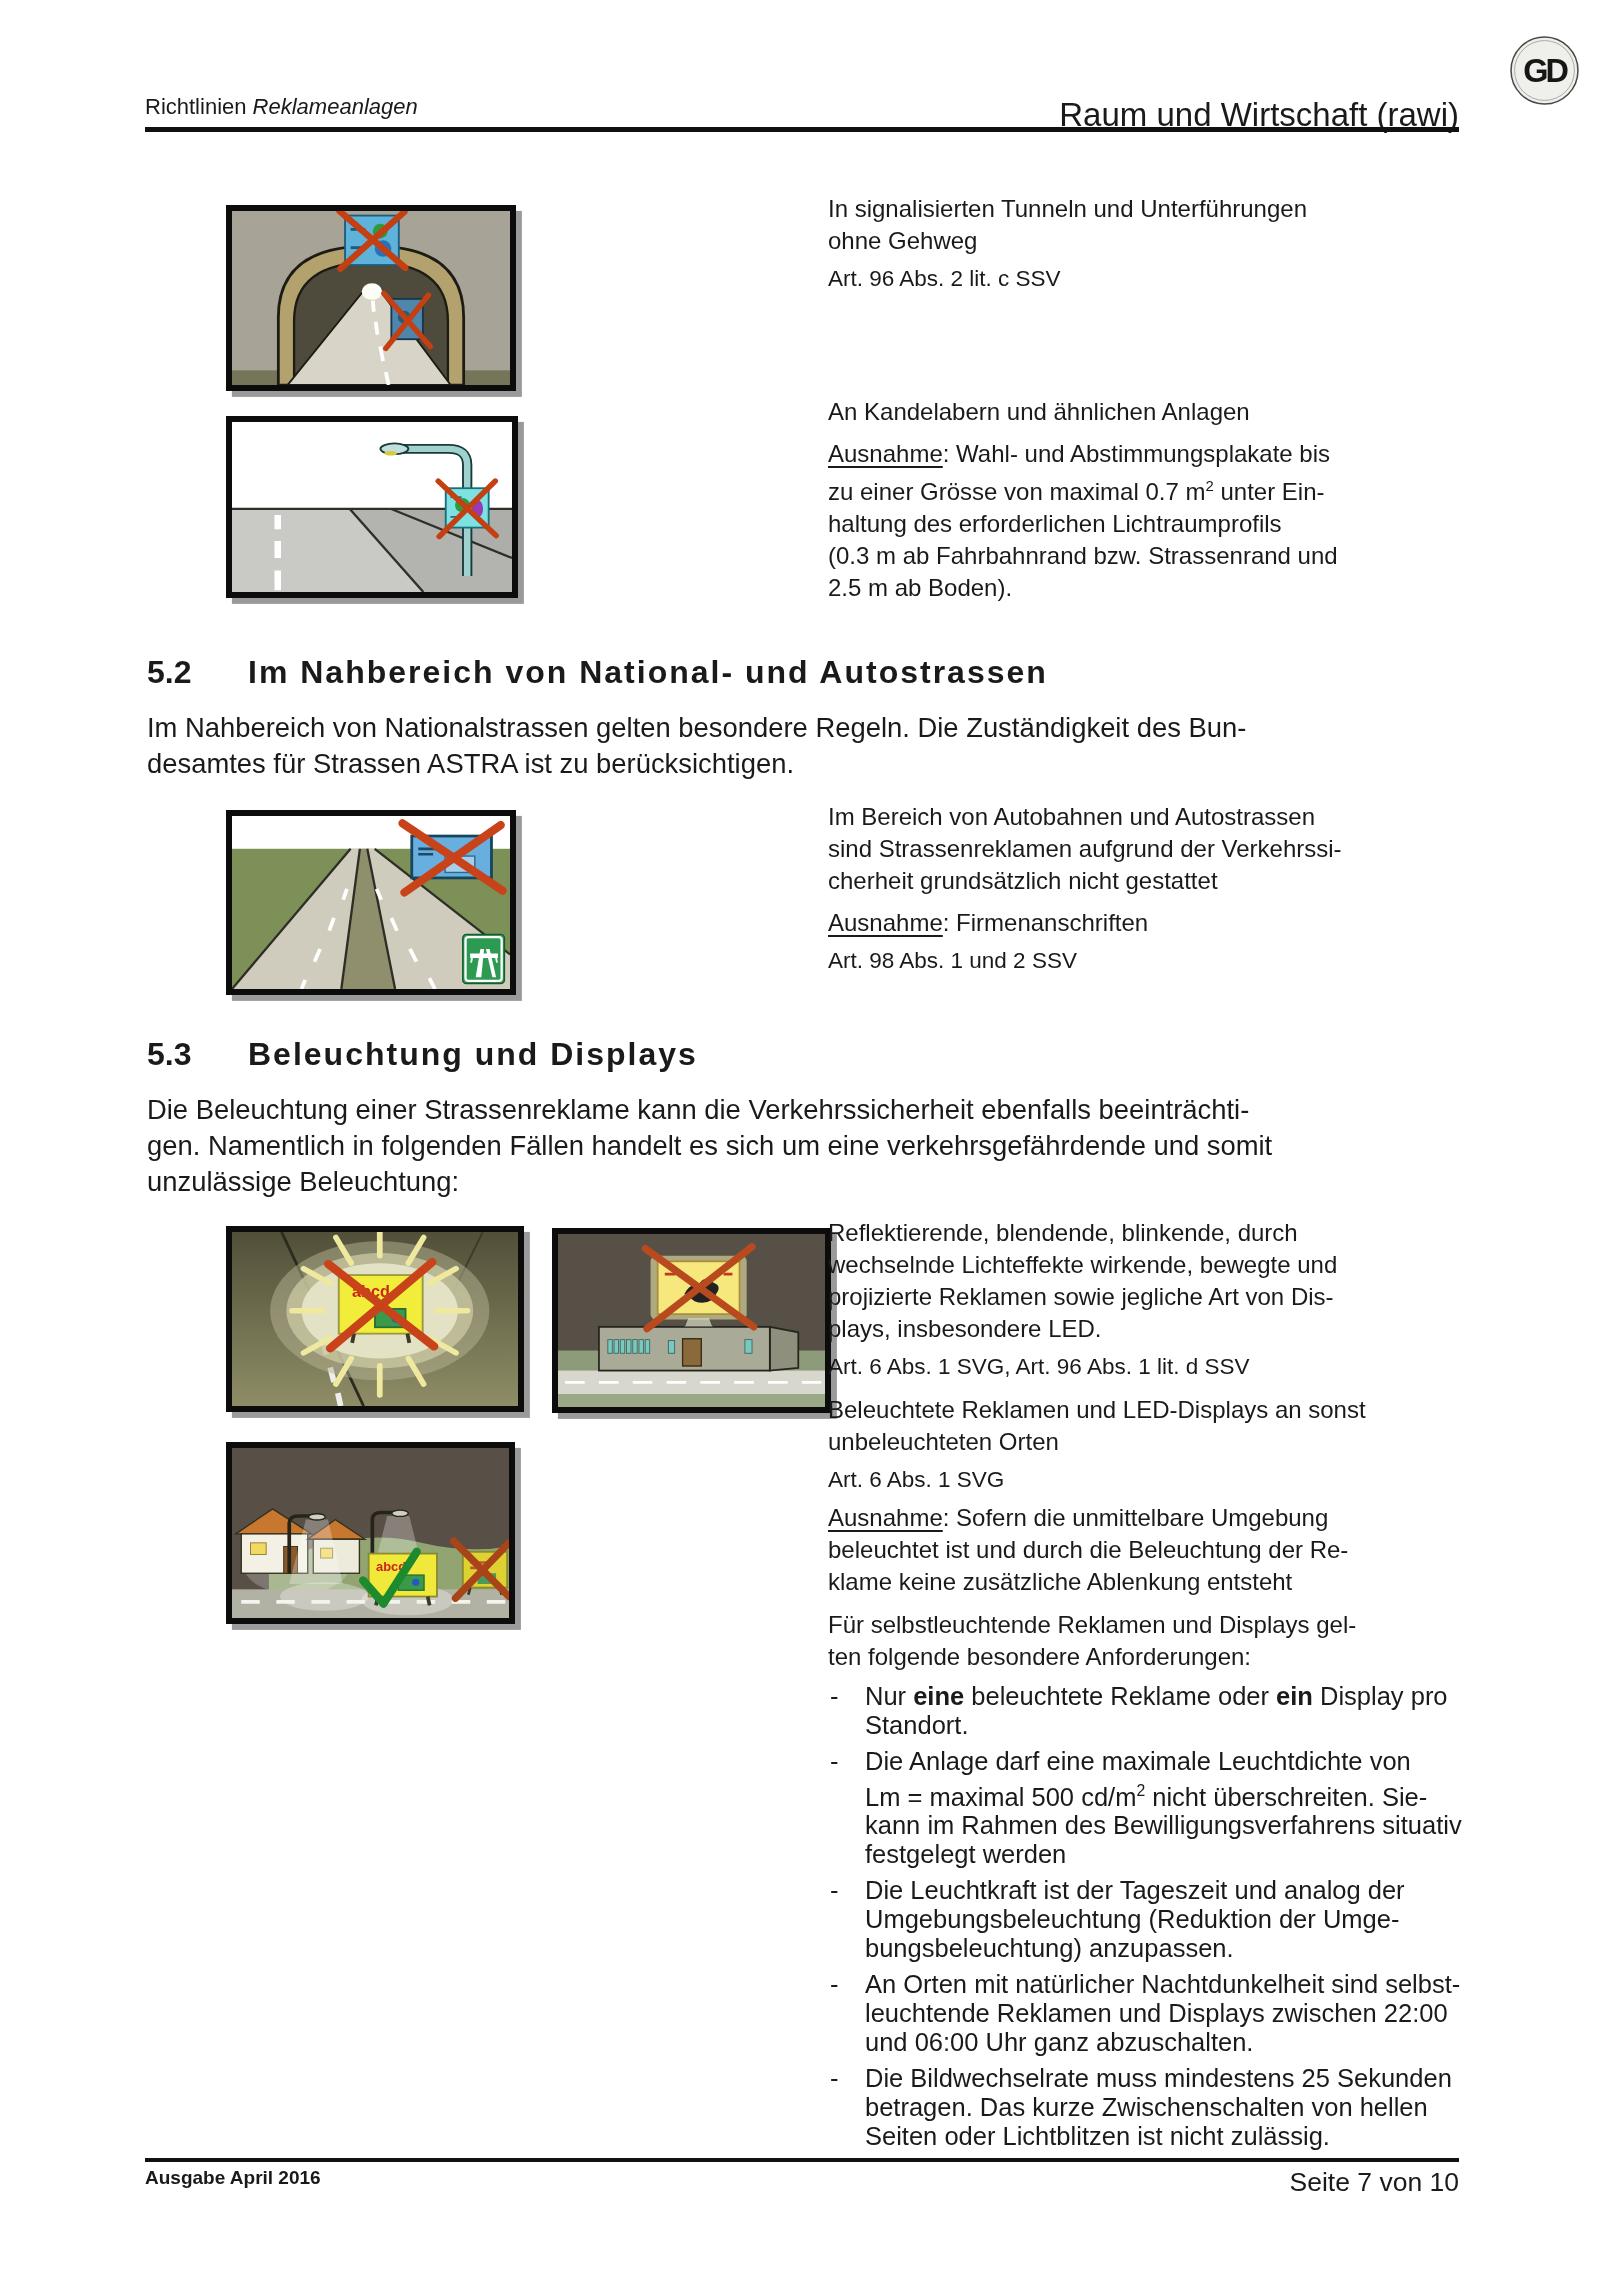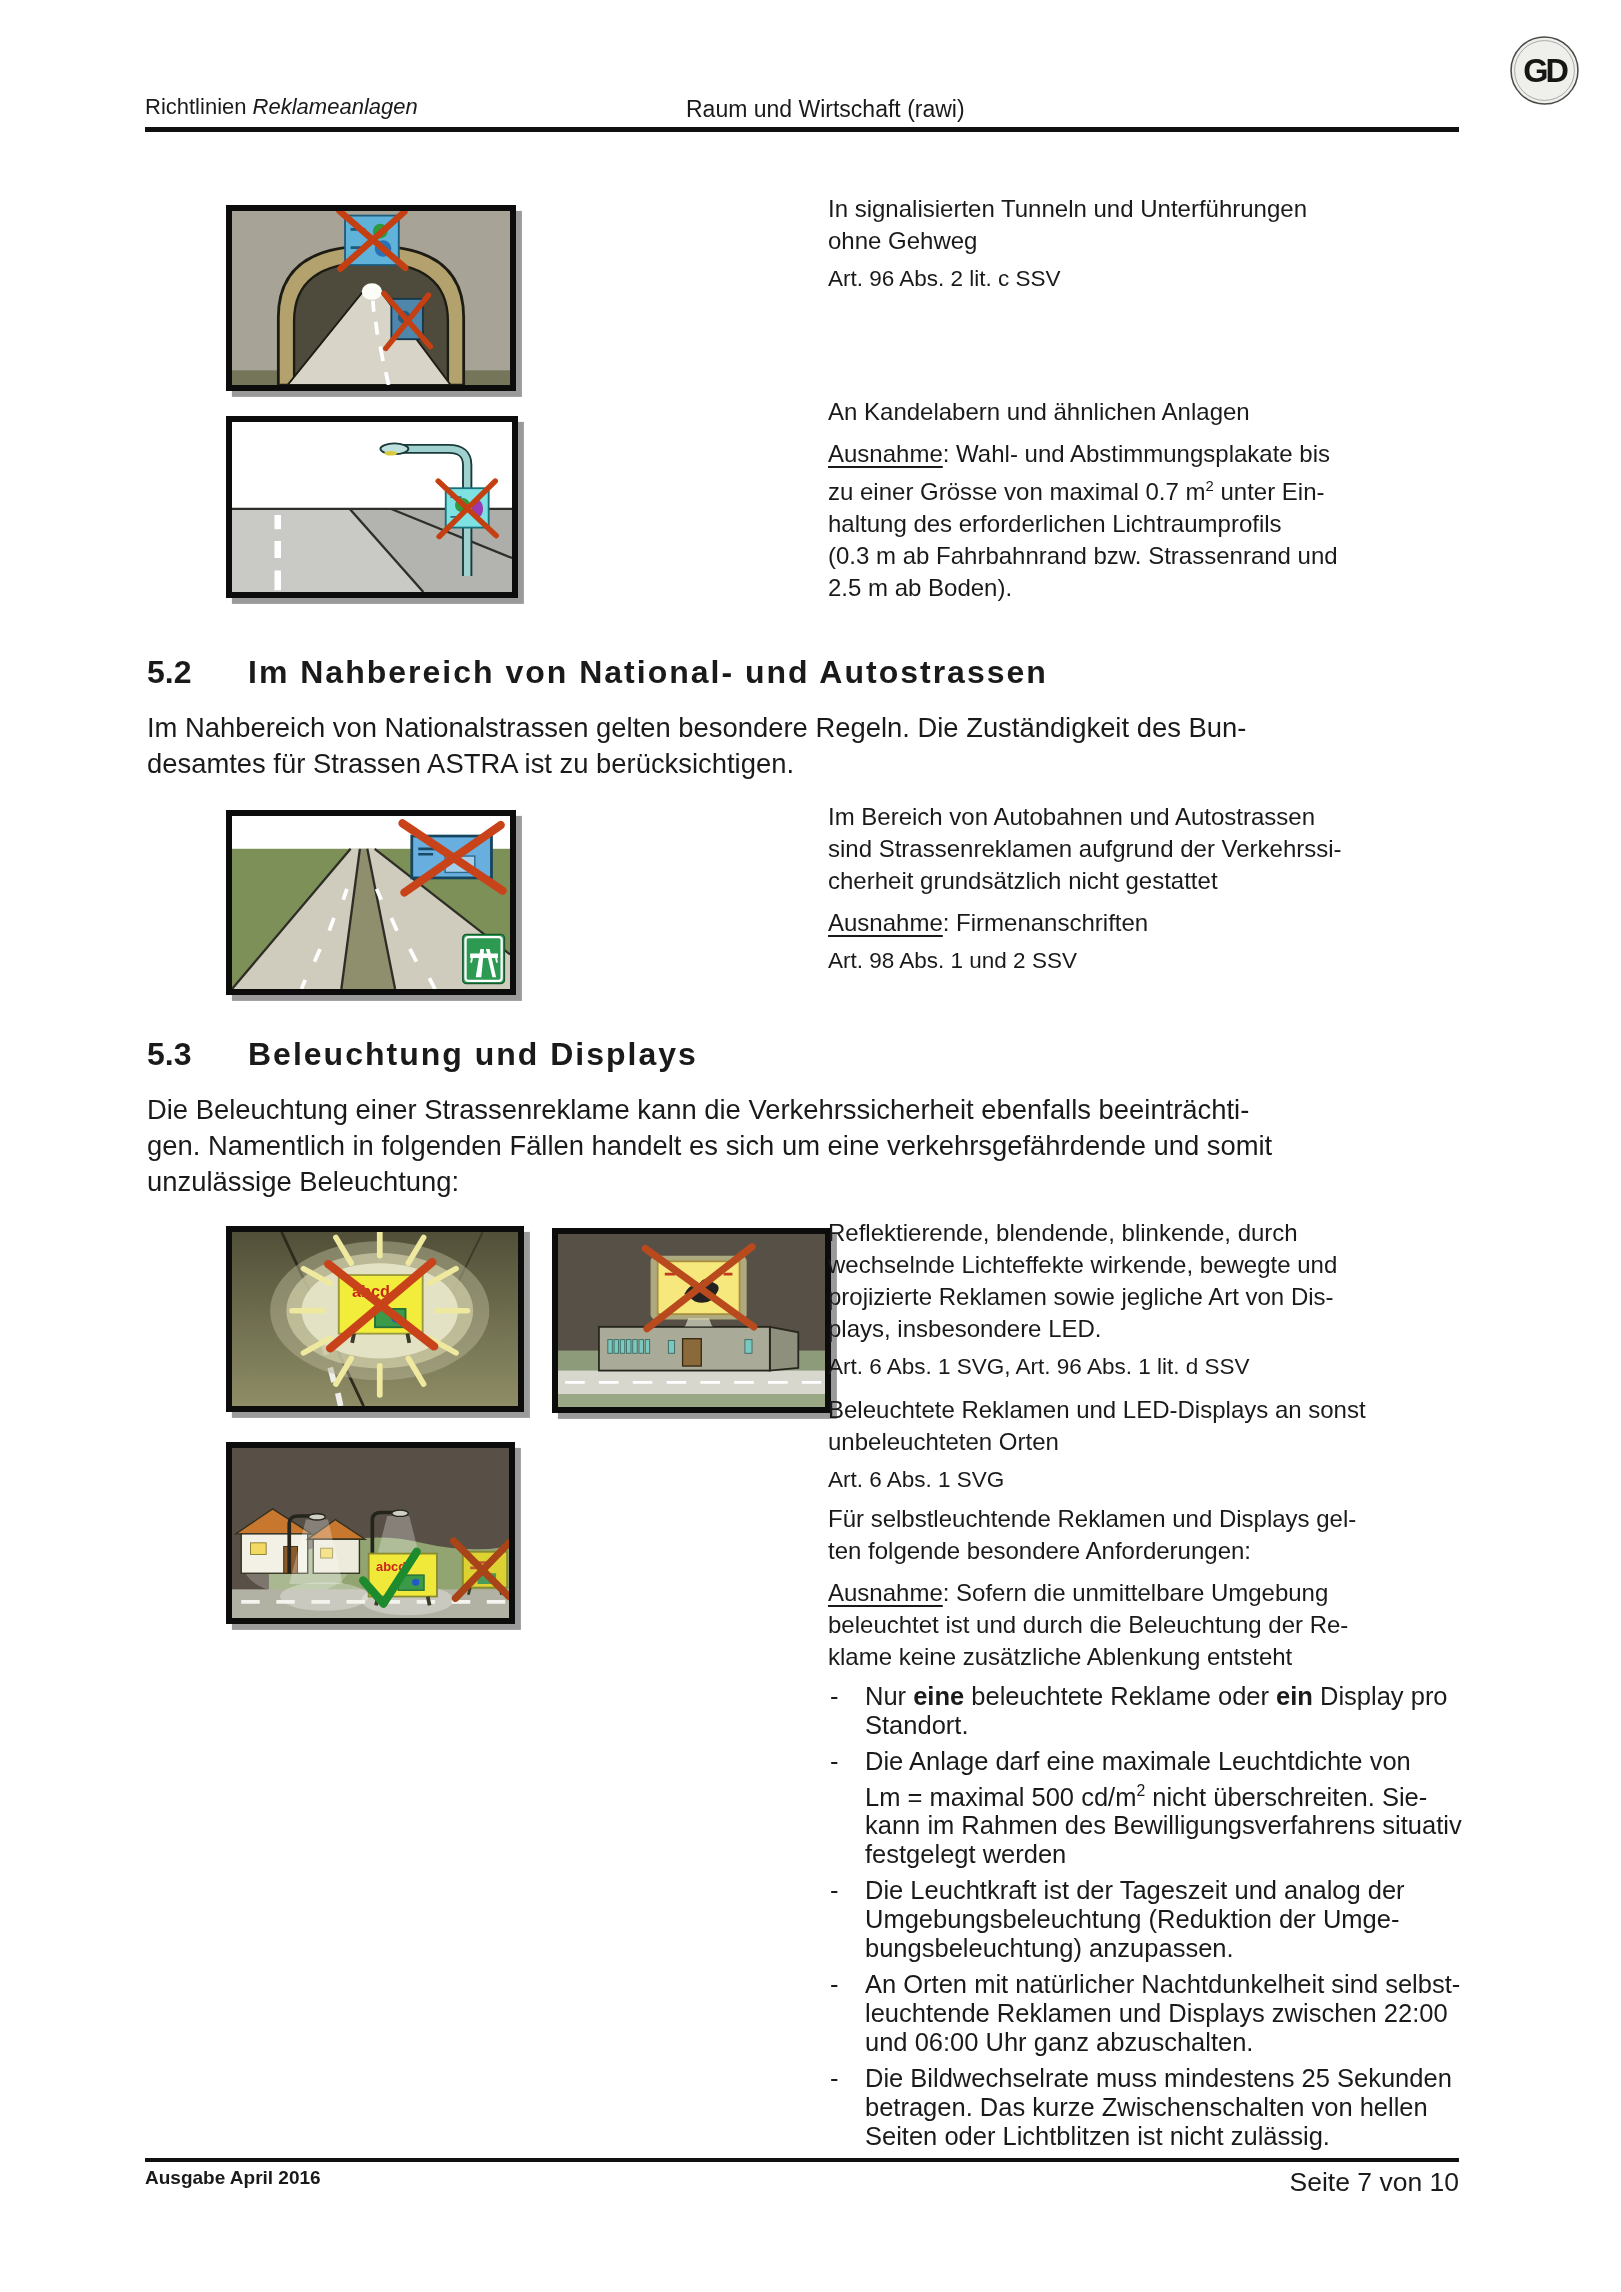--- a/index.html
+++ b/index.html
@@ -2,21 +2,21 @@
 <html><head>
 <meta charset="utf-8">
 <style>
   html,body{margin:0;padding:0;background:#888;}
   .page{position:relative;width:1621px;height:2293px;background:#ffffff;
         font-family:"Liberation Sans",sans-serif;color:#1a1a1a;overflow:hidden;}
   .abs{position:absolute;}
   
   .hleft{left:145px;top:94px;font-size:22px;}
   .hleft .it{font-style:italic;}
-  .hright{top:96px;left:686px;width:773px;text-align:left;font-size:23px;}
+  .hright{top:96px;left:686px;width:773px;text-align:right;font-size:33px;}
   .hrule{left:145px;top:127px;width:1314px;height:4.9px;background:#111;}
   .logo{left:1509px;top:35px;width:71px;height:71px;}
   .frule{left:145px;top:2158px;width:1314px;height:3.9px;background:#111;}
   .fleft{left:145px;top:2167px;font-size:19px;font-weight:bold;}
   .fright{top:2167px;left:686px;width:773px;text-align:right;font-size:26.5px;}
   
   .h2{left:147px;display:flex;font-weight:bold;font-size:32px;letter-spacing:2px;line-height:39px;}
   .h2 .num{width:101px;letter-spacing:0;}
   .secbody{left:147px;width:1318px;font-size:27.4px;line-height:36px;white-space:pre-line;}
   
@@ -281,25 +281,25 @@
         <path d="M258,156 l-2,8 M290,156 l2,8" stroke="#3a3a2a" stroke-width="3"></path>
         <path d="M240,104 L300,166 M300,106 L242,168" stroke="#a84418" stroke-width="8" stroke-linecap="round" fill="none"></path>
       </g>
     </svg>
   </figure>
 
   <div class="abs blk" style="top:1394px">
     <p class="main">Beleuchtete Reklamen und LED-Displays an sonst
 unbeleuchteten Orten</p>
     <p class="ref">Art. 6 Abs. 1 SVG</p>
-    <p class="main intro">Für selbstleuchtende Reklamen und Displays gel-
-ten folgende besondere Anforderungen:</p>
     <p class="main exc"><span class="u">Ausnahme</span><span>: Sofern die unmittelbare Umgebung
 beleuchtet ist und durch die Beleuchtung der Re-
 klame keine zusätzliche Ablenkung entsteht</span></p>
+    <p class="main intro">Für selbstleuchtende Reklamen und Displays gel-
+ten folgende besondere Anforderungen:</p>
     <ul class="bullets">
       <li><span class="dash">-</span><span>Nur </span><b>eine</b><span> beleuchtete Reklame oder </span><b>ein</b><span> Display pro
 Standort.</span></li>
       <li><span class="dash">-</span><span>Die Anlage darf eine maximale Leuchtdichte von
 Lm = maximal 500 cd/m</span><sup>2</sup><span> nicht überschreiten. Sie-
 kann im Rahmen des Bewilligungsverfahrens situativ
 festgelegt werden</span></li>
       <li><span class="dash">-</span><span>Die Leuchtkraft ist der Tageszeit und analog der
 Umgebungsbeleuchtung (Reduktion der Umge-
 bungsbeleuchtung) anzupassen.</span></li>

